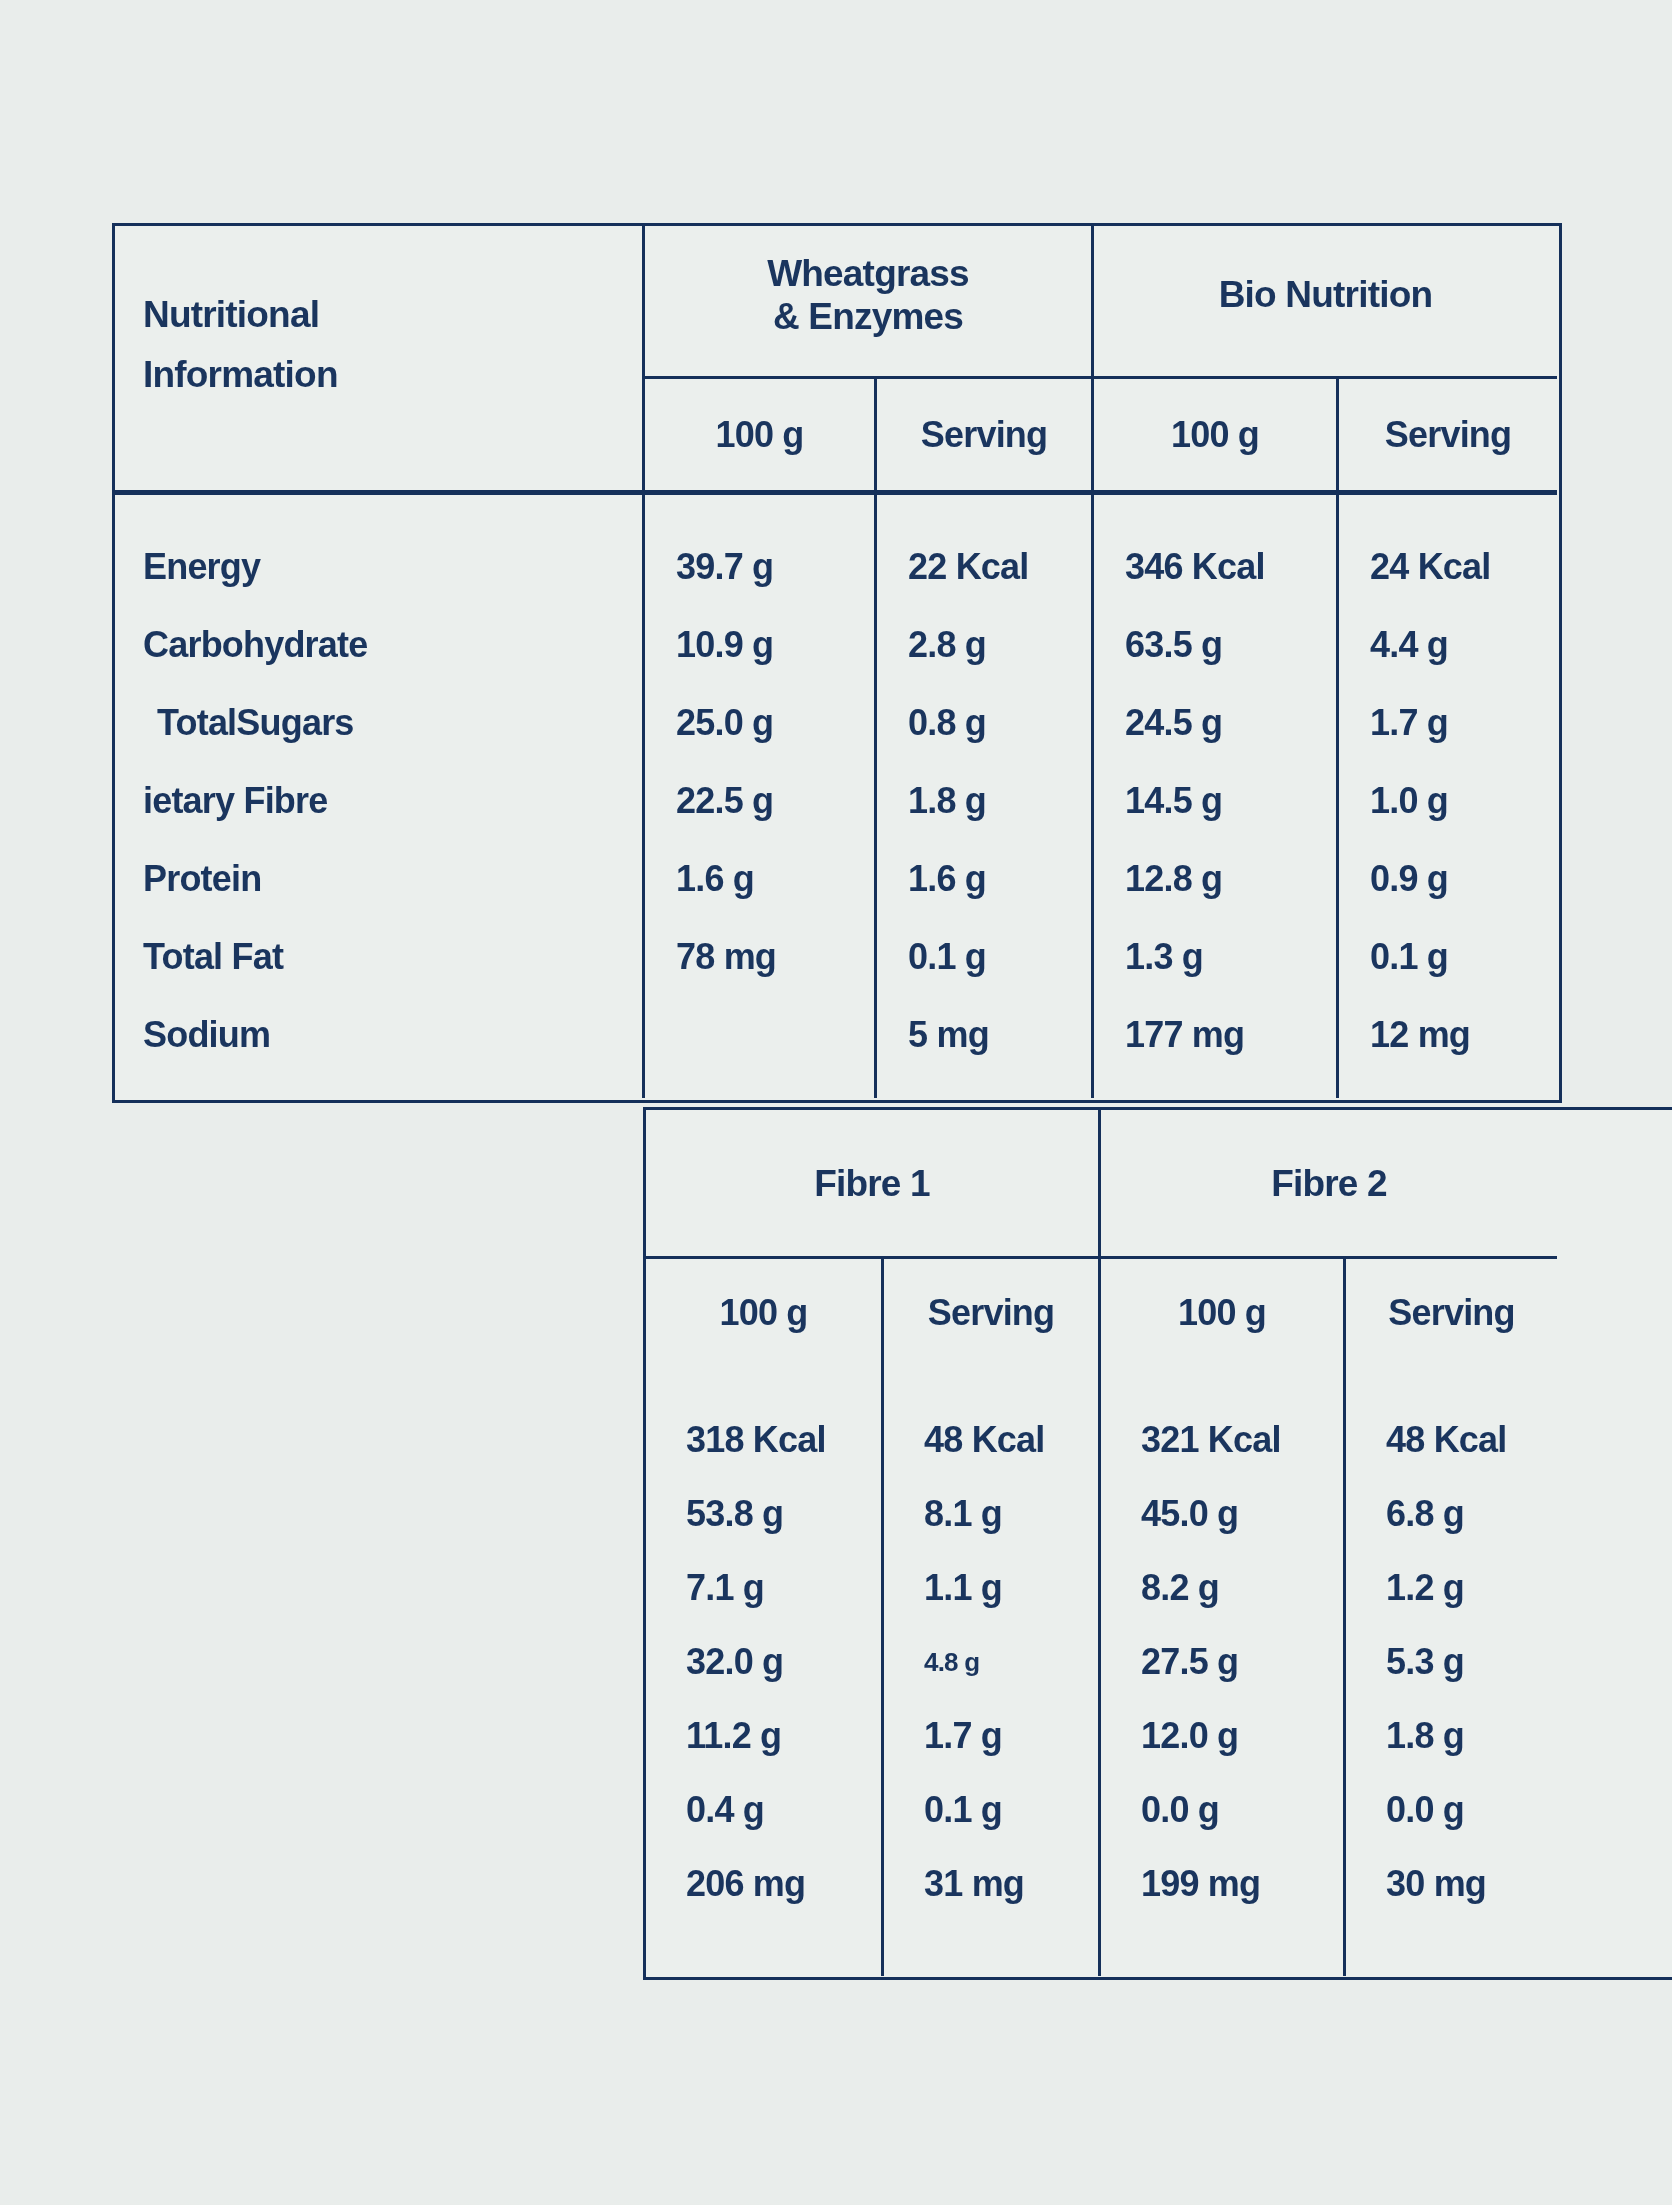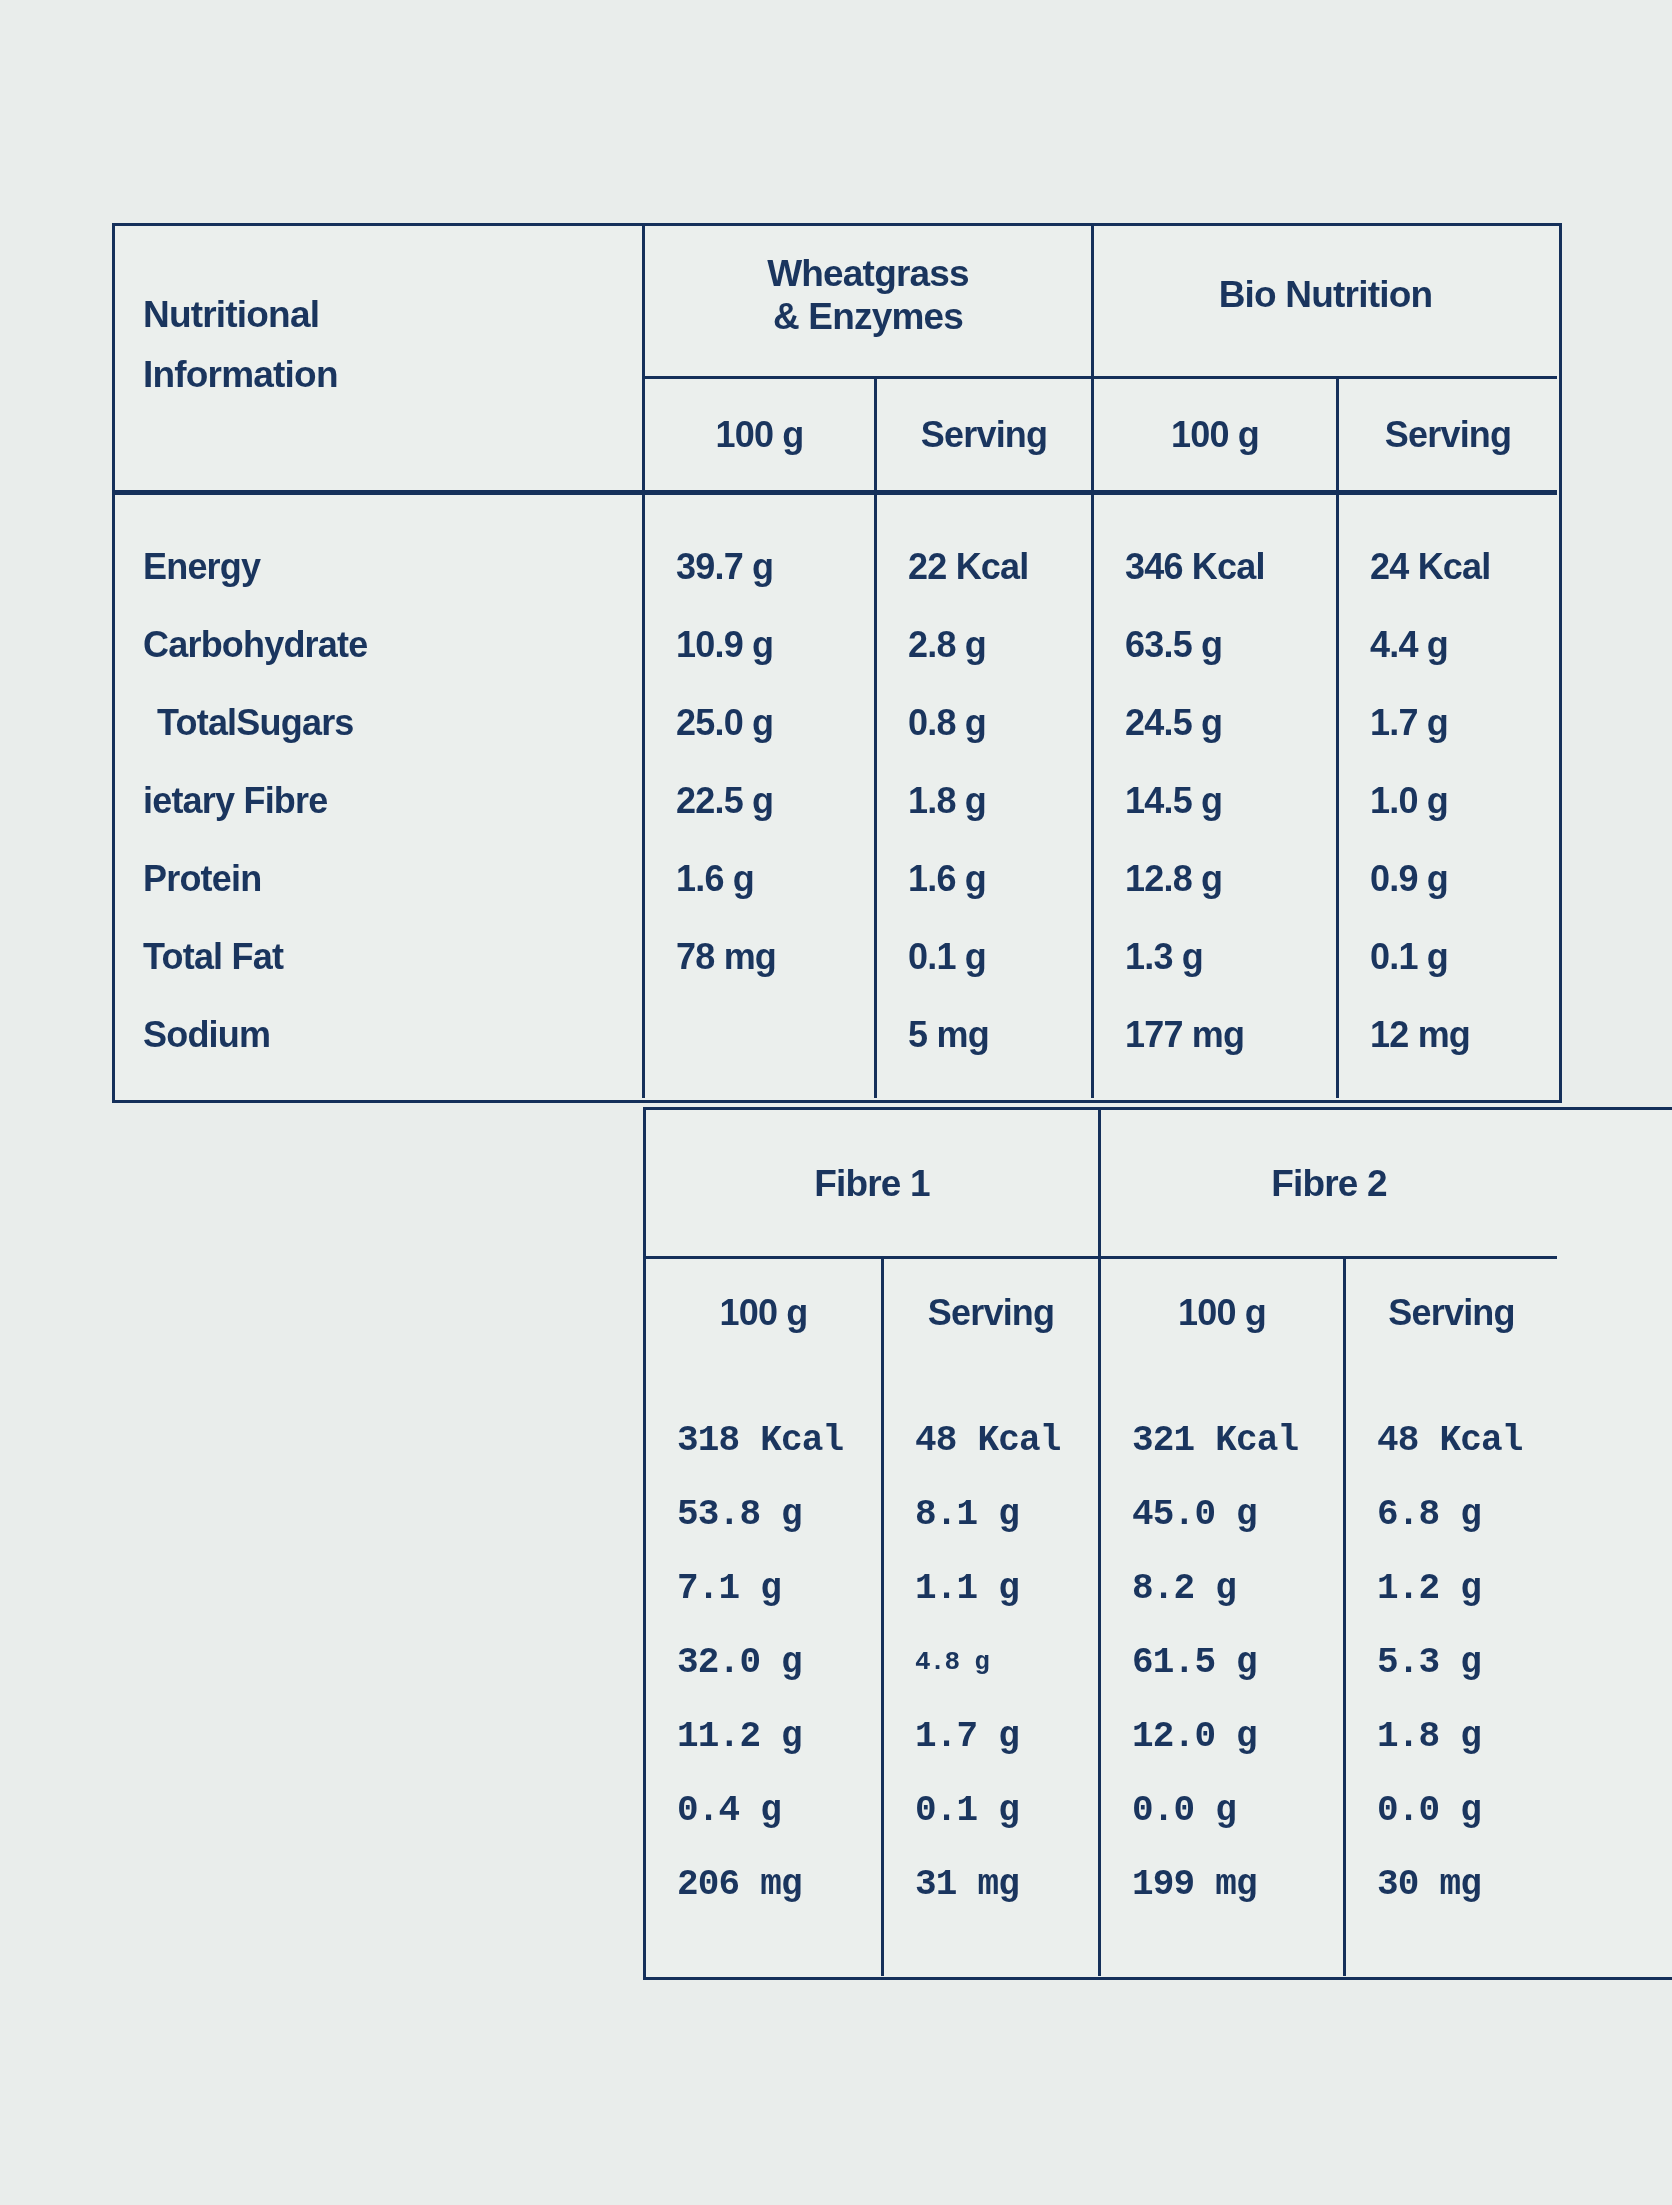--- a/index.html
+++ b/index.html
@@ -101,21 +101,21 @@
   .sub2 {
     height: 108px;
     display: flex;
     align-items: center;
     justify-content: center;
     font-size: 36px;
     font-weight: 700;
     letter-spacing: -0.8px;
   }
   .vals { margin-top: 36px; }
-  .vals .line { height: 74px; padding-left: 31px; font-family: Liberation Mono, monospace; }
+  .vals .line { height: 74px; padding-left: 40px; }
   .line.small { font-size: 26px; }
 </style>
 </head>
 <body>
 
 <div class="page">
 
   <div class="tbl t1">
 
     <div class="cell t1-corner br bb-thick">
@@ -214,21 +214,21 @@
         <div class="line">31 mg</div>
       </div>
     </div>
 
     <div class="cell t2col br" style="grid-area:2/3/3/4">
       <div class="sub2">100 g</div>
       <div class="vals">
         <div class="line">321 Kcal</div>
         <div class="line">45.0 g</div>
         <div class="line">8.2 g</div>
-        <div class="line">61.5 g</div>
+        <div class="line">27.5 g</div>
         <div class="line">12.0 g</div>
         <div class="line">0.0 g</div>
         <div class="line">199 mg</div>
       </div>
     </div>
 
     <div class="cell t2col" style="grid-area:2/4/3/5">
       <div class="sub2">Serving</div>
       <div class="vals">
         <div class="line">48 Kcal</div>

